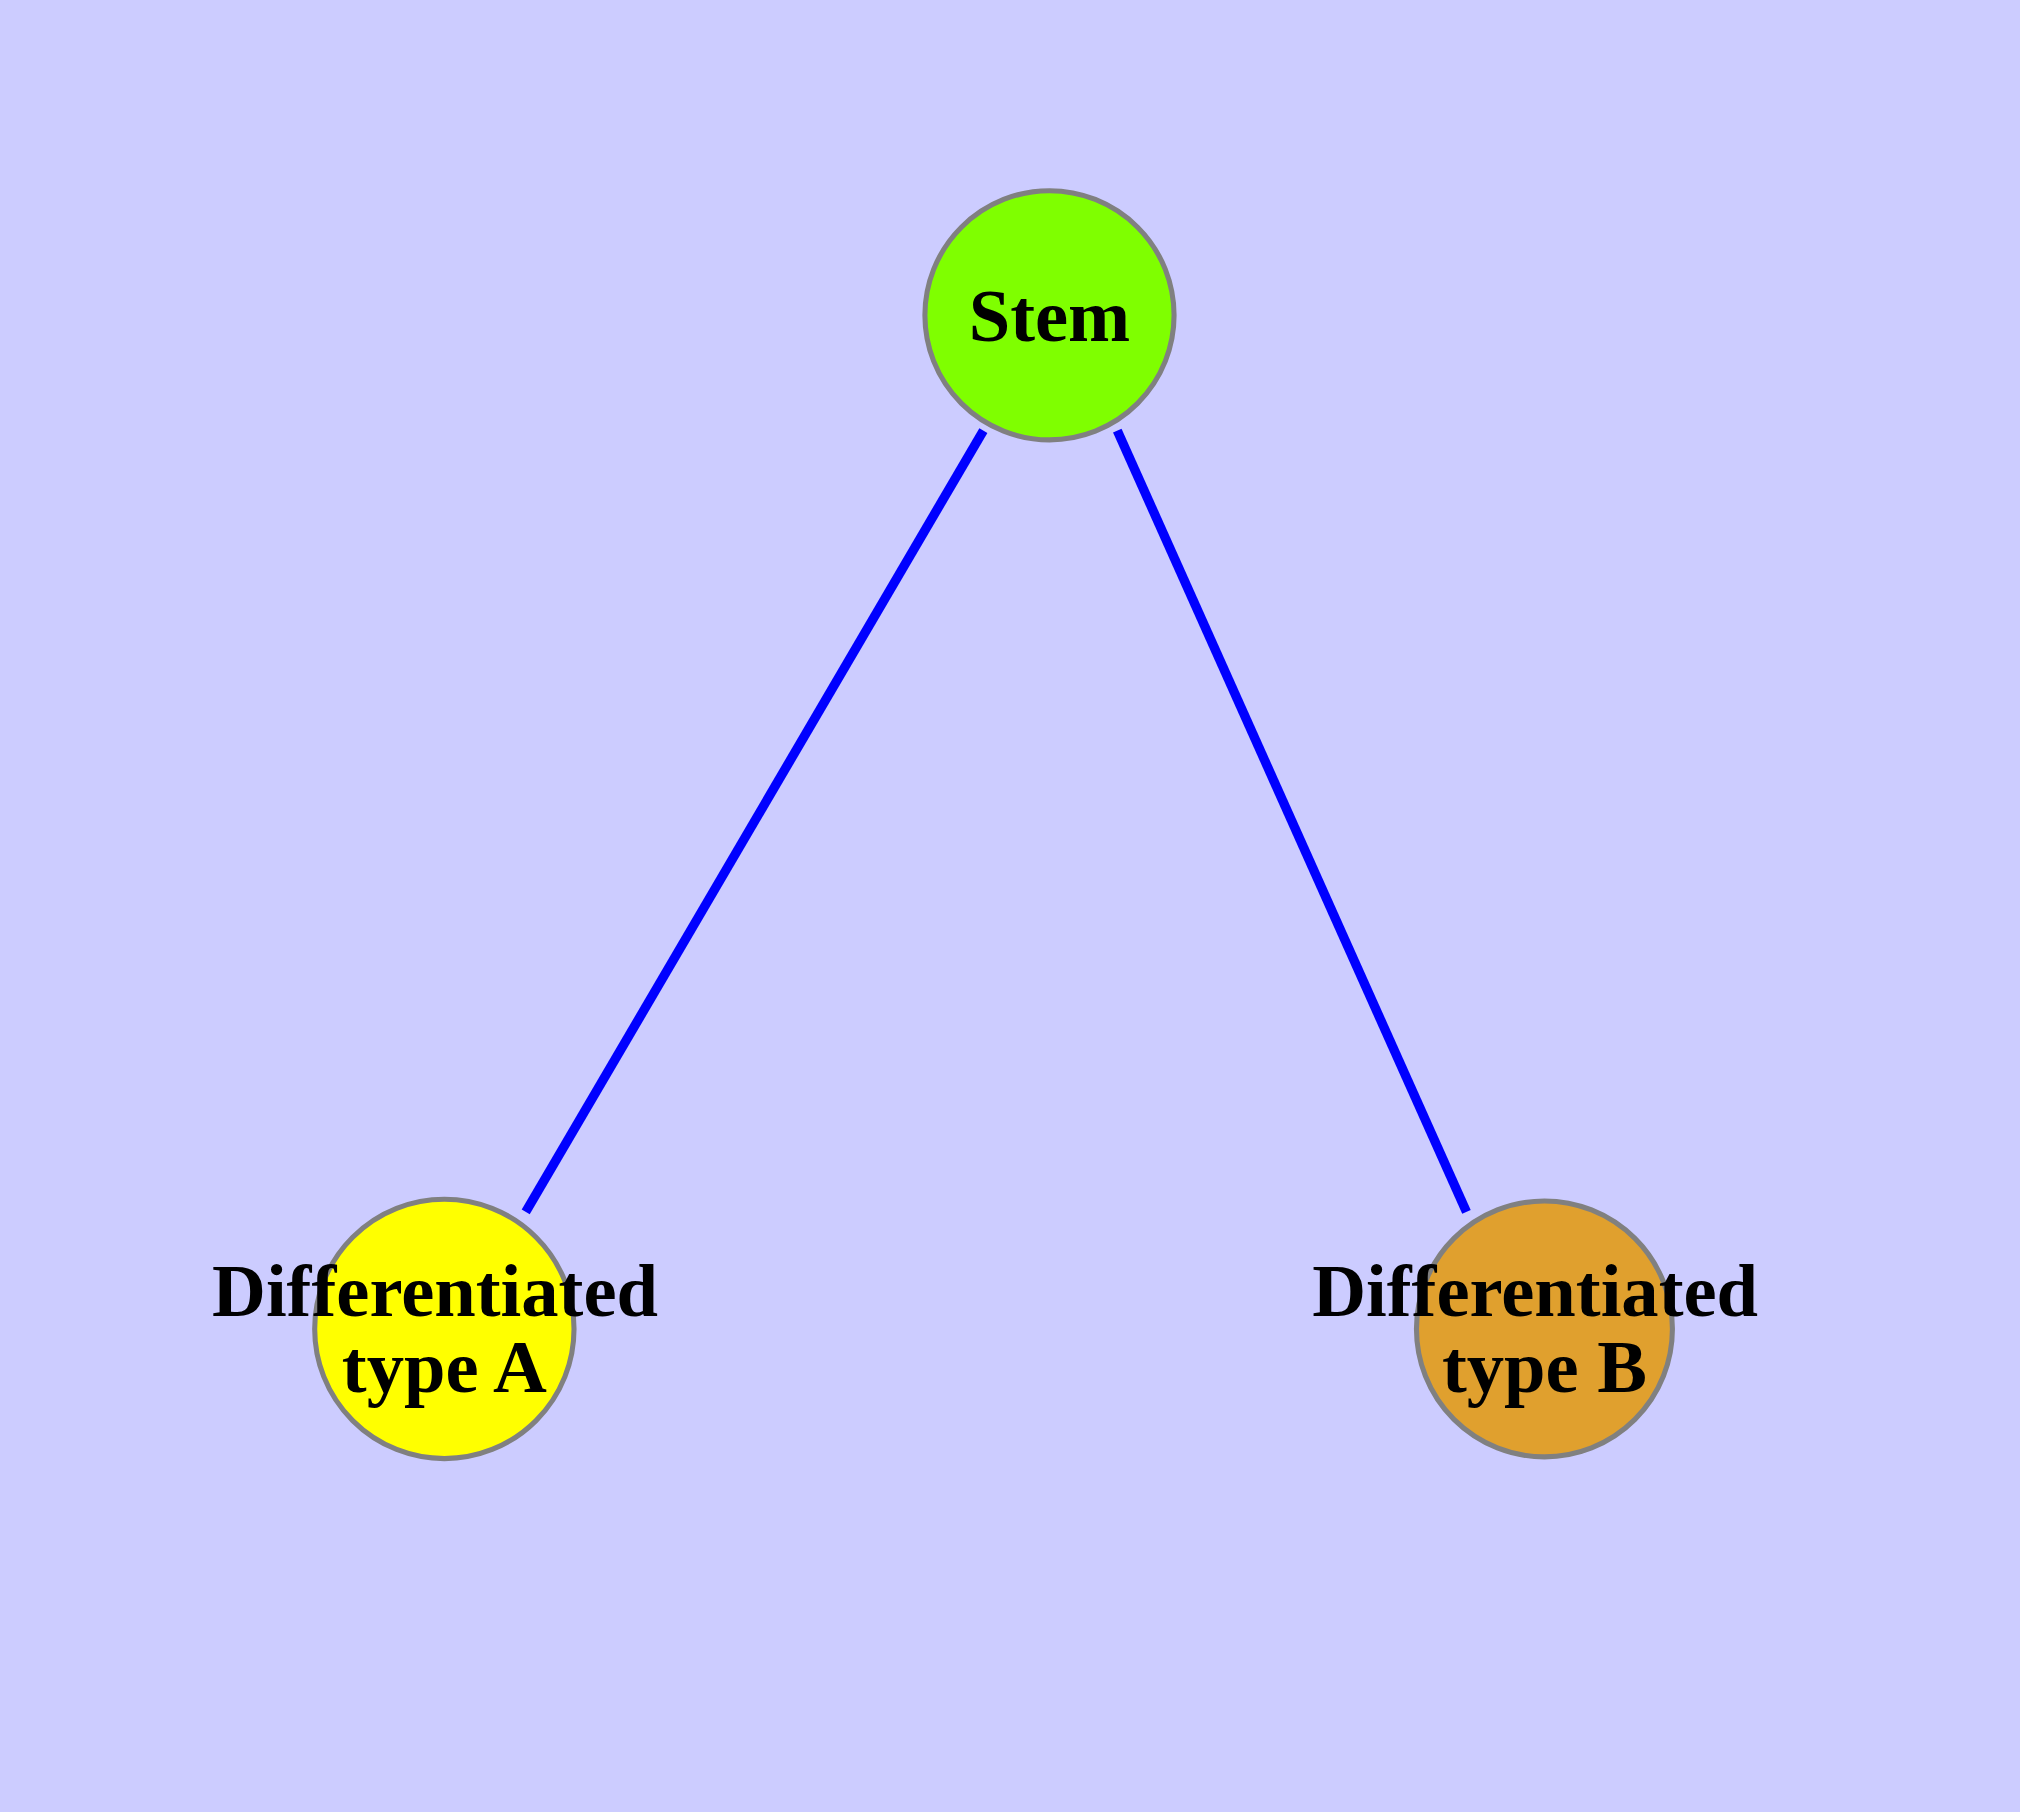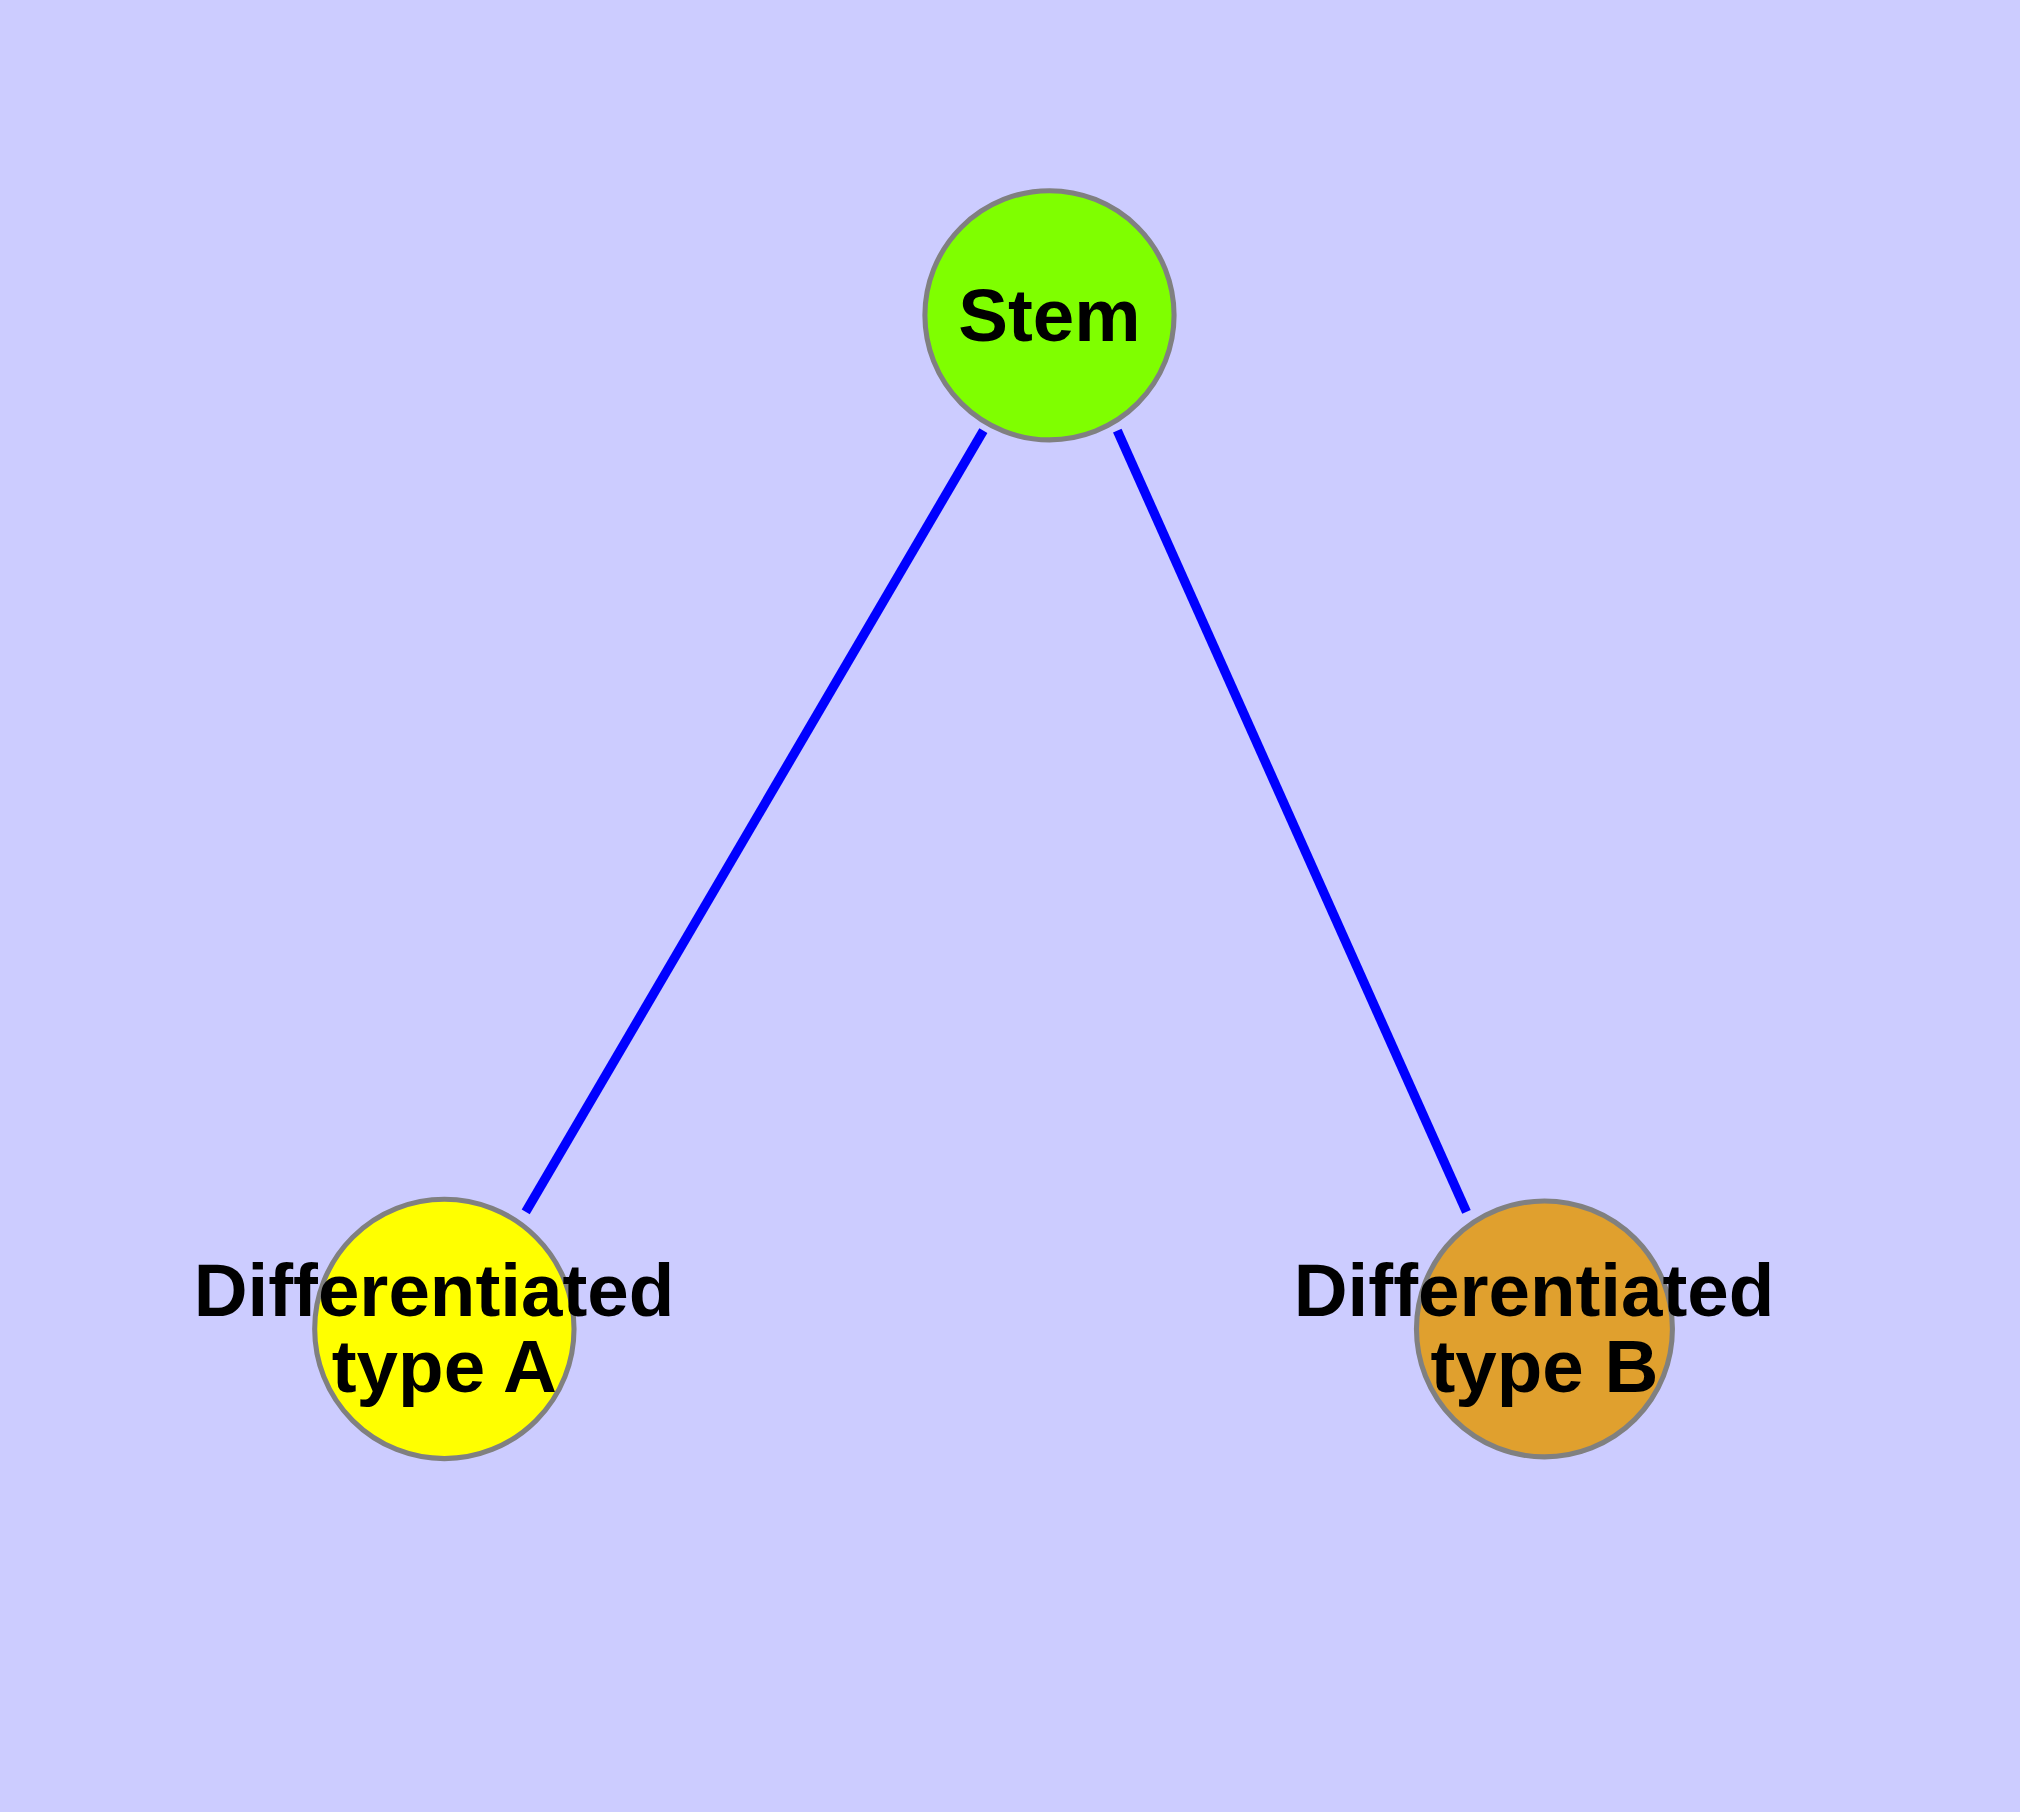--- a/index.html
+++ b/index.html
@@ -7,21 +7,21 @@
     margin: 0;
     padding: 0;
     background: #ccccff;
   }
   #canvas {
     position: relative;
     width: 2021px;
     height: 1812px;
     background: #ccccff;
     overflow: hidden;
-    font-family: Liberation Sans, sans-serif;
+    font-family: Liberation Serif, serif;
   }
   #graph-svg {
     position: absolute;
     left: 0;
     top: 0;
     width: 2021px;
     height: 1812px;
   }
   .node-label {
     font-weight: bold;

